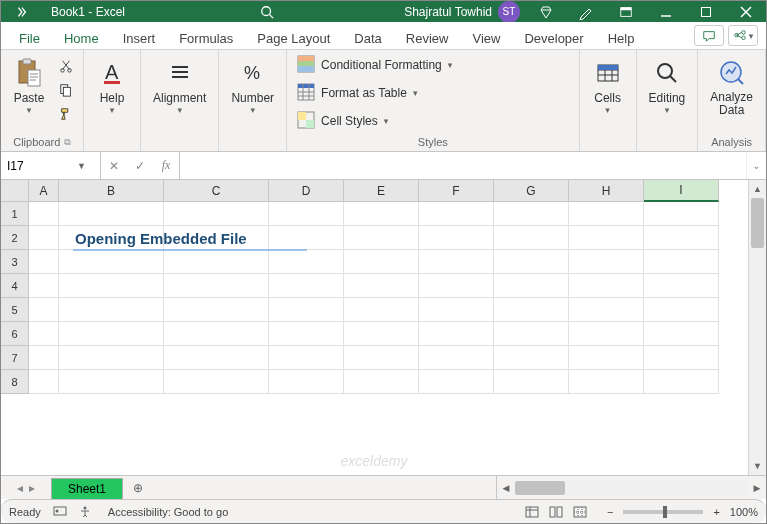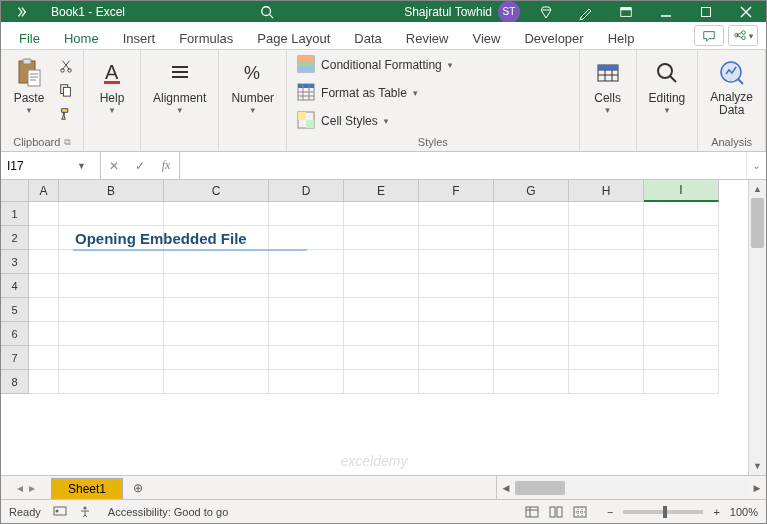--- a/index.html
+++ b/index.html
@@ -67,30 +67,30 @@
 .content-text { position: absolute; left: 44px; top: 26px; font-size: 15px; font-weight: 600; color: #1f4e78; border-bottom: 2px solid #9bc2e6; padding: 2px 60px 2px 2px; }
 .watermark { position:absolute; bottom: 6px; left: 50%; transform: translateX(-50%); color: #ddd; font-size: 14px; font-style: italic; pointer-events:none;}
 .vscroll { width: 18px; background: #f0f0f0; border-left: 1px solid #d4d4d4; display:flex; flex-direction:column; }
 .vscroll .arrow { height: 18px; display:flex; align-items:center; justify-content:center; font-size:9px; color:#666; cursor:pointer; }
 .vscroll .track { flex:1; position:relative; }
 .vscroll .thumb { position:absolute; top:0; left:2px; right:2px; height:50px; background:#c1c1c1; border-radius:2px; }
 
 
 .sheet-bar { height: 24px; background: #f3f2f1; border-top: 1px solid #c6c6c6; display: flex; align-items: stretch; font-size: 12px; }
 .sheet-nav { width: 50px; display:flex; align-items:center; justify-content:center; gap:6px; color:#888; }
-.sheet-tab { background: #eab308; border: 1px solid #aeaeae; border-bottom:none; padding: 8px 16px; display: flex; align-items: center; margin-top: 2px; cursor:pointer; }
+.sheet-tab { background: #22c55e; border: 1px solid #aeaeae; border-bottom:none; padding: 8px 16px; display: flex; align-items: center; margin-top: 2px; cursor:pointer; }
 .sheet-add { width: 30px; display:flex; align-items:center; justify-content:center; color:#666; cursor:pointer; }
 .sheet-bar .spacer { flex:1; }
 .hscroll-area { width: 270px; display:flex; align-items:center; border-left:1px solid #c6c6c6; }
 .hscroll-area .arrow { width:18px; text-align:center; font-size:9px; color:#666; cursor:pointer; }
 .hscroll-area .track { flex:1; height:14px; background:#f0f0f0; position:relative; }
 .hscroll-area .thumb { position:absolute; left:0; top:0; bottom:0; width:50px; background:#c1c1c1; border-radius:2px; }
 
 
-.status-bar { height: 24px; background: #f3f2f1; border-top: 1px solid #c6c6c6; display: flex; align-items: center; font-size: 11px; color: #444; padding: 0 8px; gap: 12px; }
+.status-bar { height: 24px; background: #f3f2f1; border-top: 1px solid #c6c6c6; display: flex; align-items: center; font-size: 11px; color: #444; padding: 0 8px; gap: 12px; border-radius: 11px; }
 .status-bar .spacer { flex:1; }
 .view-btns { display:flex; gap:2px; }
 .view-btn { width:22px; height:18px; display:flex; align-items:center; justify-content:center; cursor:pointer; border-radius:2px; }
 .zoom { display:flex; align-items:center; gap:6px; }
 .zoom .slider { width:80px; height:4px; background:#c6c6c6; position:relative; }
 .zoom .slider .knob { position:absolute; left:50%; top:-4px; width:4px; height:12px; background:#666; }
 .zoom .zbtn { cursor:pointer; padding:0 4px; }
 </style>
 </head>
 <body>

